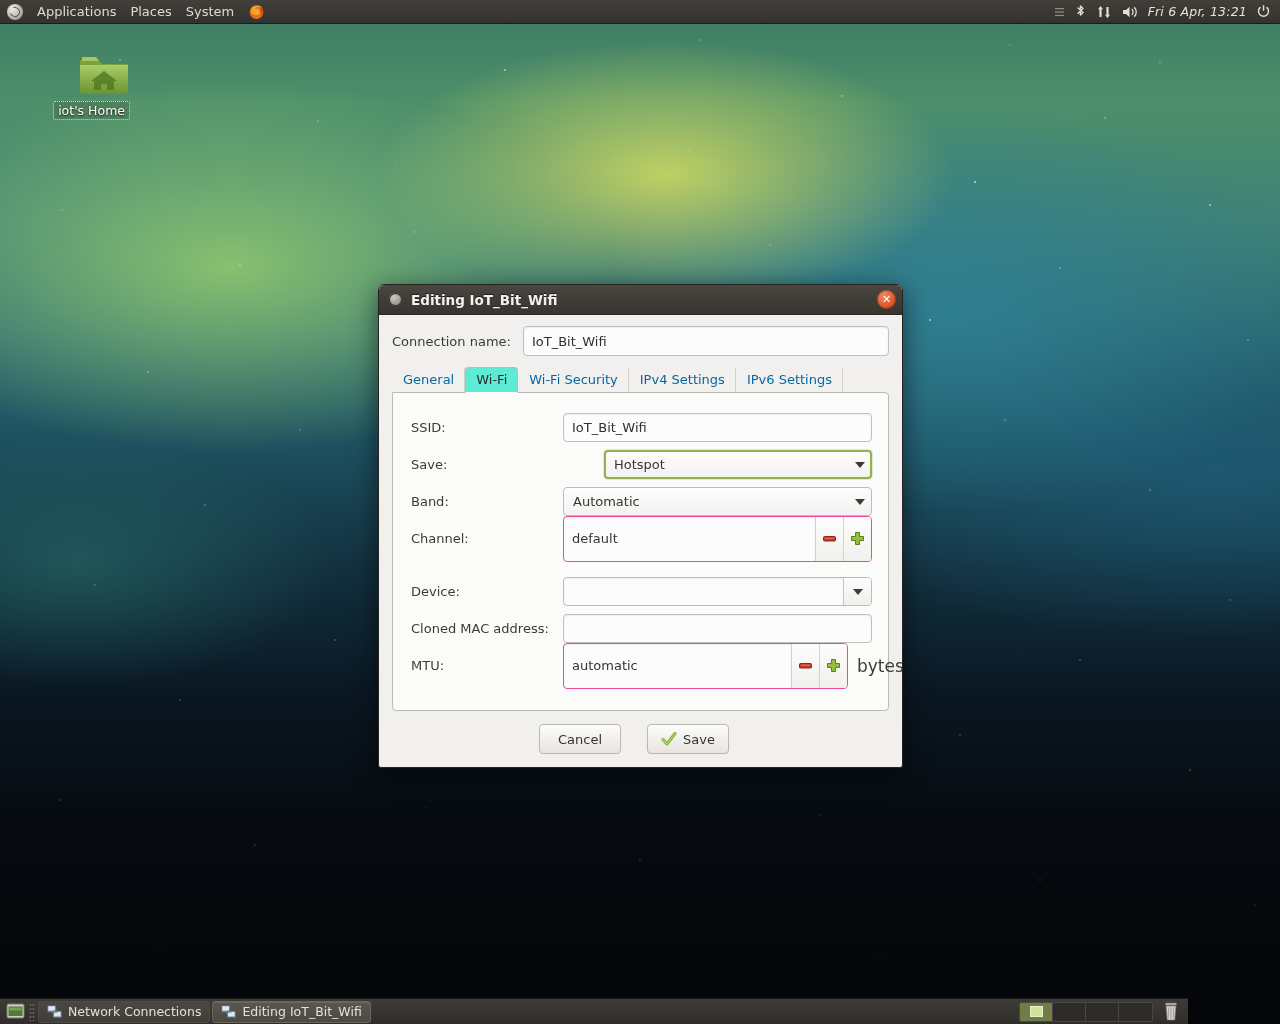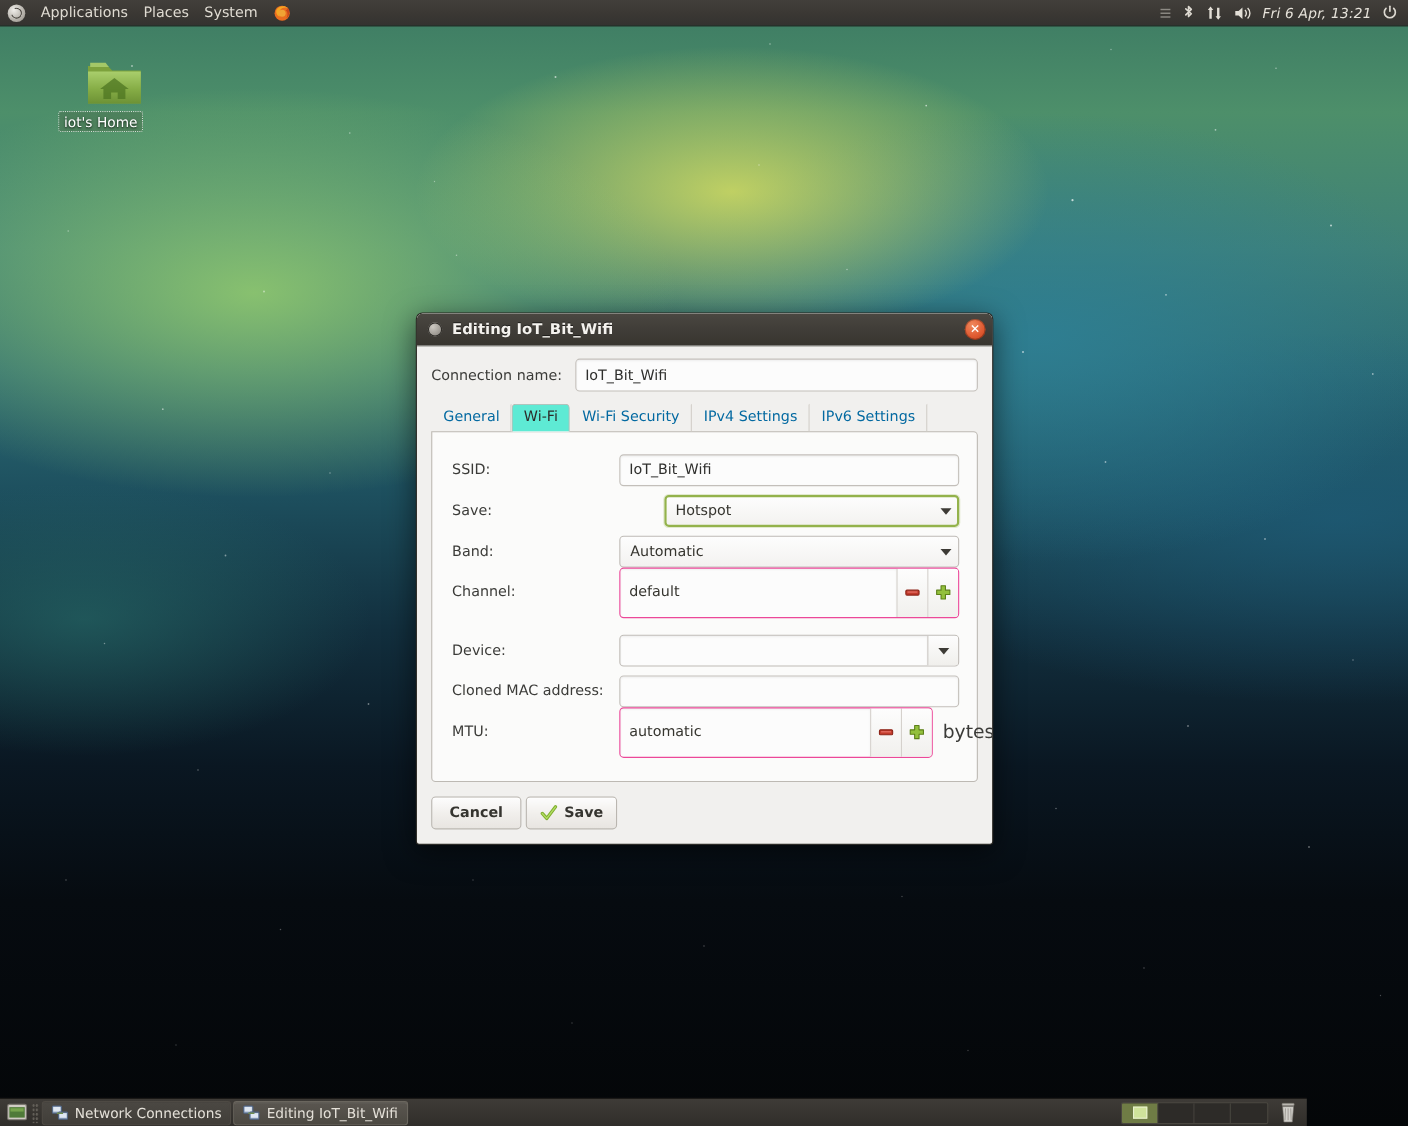--- a/index.html
+++ b/index.html
@@ -232,21 +232,21 @@
   }
   .spin .sp-entry { flex: 1; display: flex; align-items: center; padding: 0 8px;
     font-size: 13px; color: #36352f; box-shadow: inset 0 1px 2px rgba(0,0,0,0.06); }
   .spin .sp-btn { width: 28px; display: flex; align-items: center; justify-content: center;
     background: linear-gradient(to bottom, #fdfdfd 0%, #f1f0ed 100%);
     border-left: 1px solid #d5d1cc; cursor: default; }
 
   .plain-entry { flex: 1; height: 29px; }
   .units { margin-left: 9px; font-size: 17px; color: #3b3b38; }
 
-  #btnbar { display: flex; justify-content: flex-start; gap: 4px; padding: 13px 13px 13px 0; font-weight: bold; }
+  #btnbar { display: flex; justify-content: center; gap: 26px; padding: 13px 13px 13px 0; }
   .gtk-button {
     min-width: 82px; height: 30px;
     background: linear-gradient(to bottom, #fdfdfd 0%, #f1efec 52%, #e8e5e1 100%);
     border: 1px solid #bab6b0;
     border-radius: 4px;
     display: flex; align-items: center; justify-content: center; gap: 6px;
     font-size: 13px; color: #35342f;
     cursor: default;
     box-shadow: 0 1px 0 rgba(255,255,255,0.7) inset;
     padding: 0 12px;

